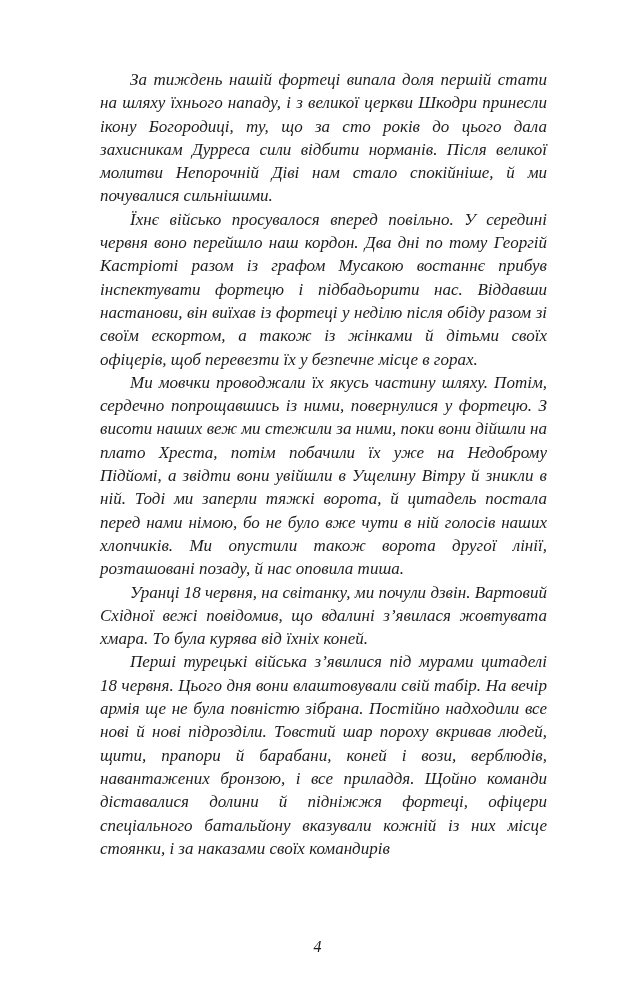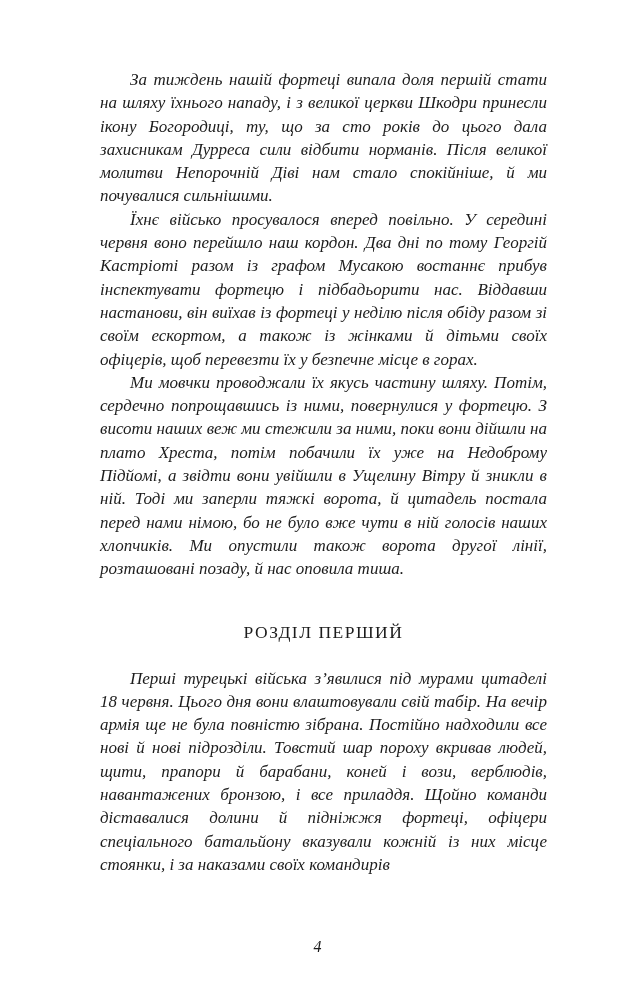--- a/index.html
+++ b/index.html
@@ -51,23 +51,23 @@
 </style>
 </head>
 <body>
 
 <div class="page">
 
   <div class="text-block intro">
     <p>За тиждень нашій фортеці випала доля першій стати на шляху їхнього нападу, і з великої церкви Шкодри принесли ікону Богородиці, ту, що за сто років до цього дала захисникам Дурреса сили відбити норманів. Після великої молитви Непорочній Діві нам стало спокійніше, й ми почувалися сильнішими.</p>
     <p>Їхнє військо просувалося вперед повільно. У середині червня воно перейшло наш кордон. Два дні по тому Георгій Кастріоті разом із графом Мусакою востаннє прибув інспектувати фортецю і підбадьорити нас. Віддавши настанови, він виїхав із фортеці у неділю після обіду разом зі своїм ескортом, а також із жінками й дітьми своїх офіцерів, щоб перевезти їх у безпечне місце в горах.</p>
     <p>Ми мовчки проводжали їх якусь частину шляху. Потім, сердечно попрощавшись із ними, повернулися у фортецю. З висоти наших веж ми стежили за ними, поки вони дійшли на плато Хреста, потім побачили їх уже на Недоброму Підйомі, а звідти вони увійшли в Ущелину Вітру й зникли в ній. Тоді ми заперли тяжкі ворота, й цитадель постала перед нами німою, бо не було вже чути в ній голосів наших хлопчиків. Ми опустили також ворота другої лінії, розташовані позаду, й нас оповила тиша.</p>
+    <p>Уранці 18 червня, на світанку, ми почули дзвін. Вартовий Східної вежі повідомив, що вдалині з’явилася жовтувата хмара. То була курява від їхніх коней.</p>
   </div>
 
-  <h2 class="chapter-heading">РОЗДІЛ ПЕРШИЙ</h2>
 
   <div class="text-block chapter-body">
     <p>Перші турецькі війська з’явилися під мурами цитаделі 18 червня. Цього дня вони влаштовували свій табір. На вечір армія ще не була повністю зібрана. Постійно надходили все нові й нові підрозділи. Товстий шар пороху вкривав людей, щити, прапори й барабани, коней і вози, верблюдів, навантажених бронзою, і все приладдя. Щойно команди діставалися долини й підніжжя фортеці, офіцери спеціального батальйону вказували кожній із них місце стоянки, і за наказами своїх командирів</p>
   </div>
 
   <div class="page-number">4</div>
 
 </div>
 
 </body></html>

